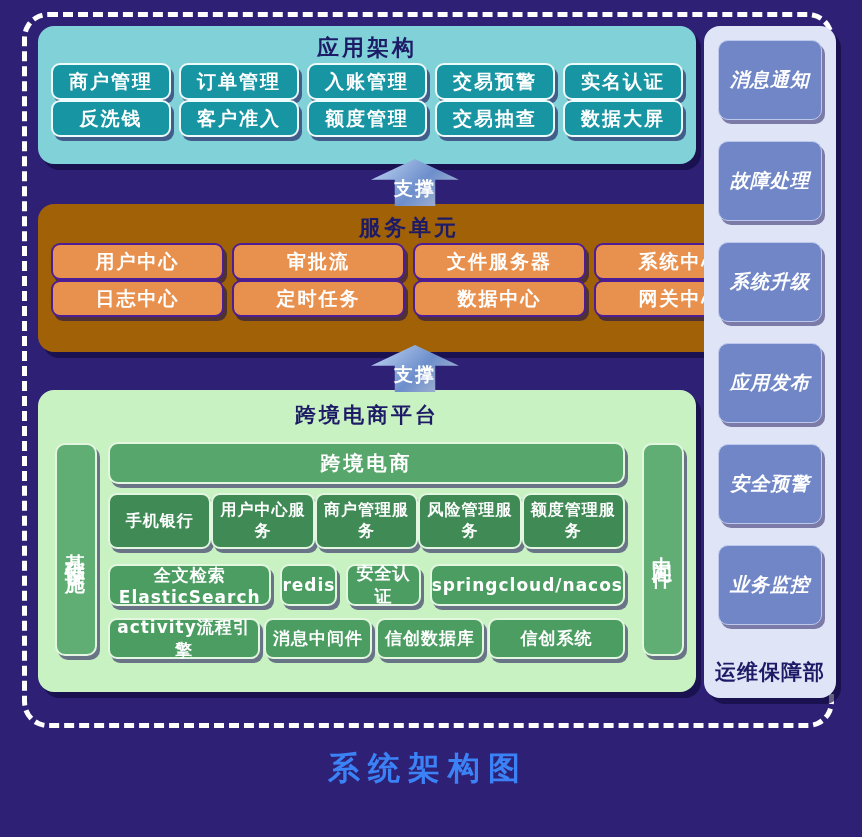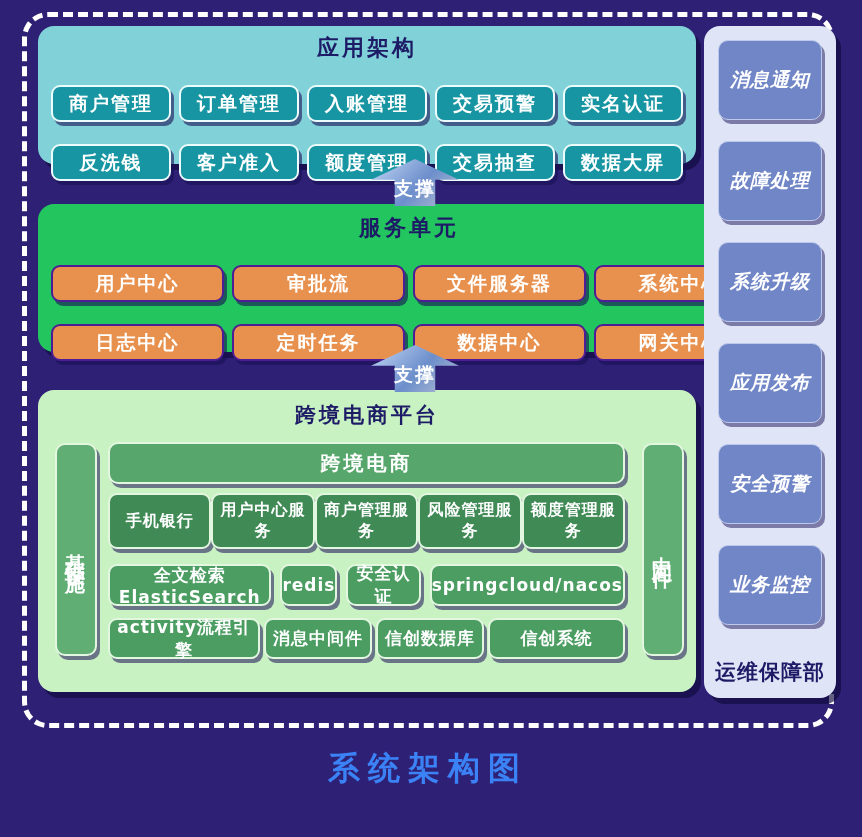--- a/index.html
+++ b/index.html
@@ -10,28 +10,28 @@
   .frame { position:absolute; left:22px; top:12px; width:812px; height:716px;
            border:5px dashed #ffffff; border-radius:26px; }
 
   .panel { position:absolute; border-radius:16px; box-shadow:5px 6px 0 rgba(16,9,62,.65); }
 
   .panel-title { text-align:center; color:#1d1b66; font-weight:bold; font-size:22px;
                  letter-spacing:3px; line-height:30px; }
 
   
   .panel-app { left:38px; top:26px; width:658px; height:138px; background:#80d2d8; padding:7px 13px 0; }
-  .btn-row { display:flex; gap:8px; margin-top:22px; }
+  .btn-row { display:flex; gap:8px; margin-top:0; }
   .btn { flex:1; height:37px; display:flex; align-items:center; justify-content:center;
          color:#fff; font-weight:bold; font-size:19px; letter-spacing:2px;
          border-radius:9px; box-shadow:3px 4px 0 rgba(25,15,85,.6); }
   .btn-teal   { background:#1795a2; border:2px solid #ecfbfb; }
 
   
-  .panel-svc { left:38px; top:204px; width:742px; height:148px; background:#22c55e; padding:9px 13px 0; }
+  .panel-svc { left:38px; top:204px; width:742px; height:148px; background:#a16207; padding:9px 13px 0; }
   .btn-orange { background:#e8914f; border:2px solid #4c1d95; }
 
   
   .arrow { position:absolute; left:371px; width:88px; height:47px; z-index:6; }
   .arrow-shape { width:100%; height:100%;
     clip-path:polygon(50% 0,100% 44%,73% 44%,73% 100%,27% 100%,27% 44%,0 44%);
     background:linear-gradient(135deg,#bdd2f2 5%,#6c8ecb 55%,#b9c1d2 100%); }
   .arrow-label { position:absolute; left:0; right:0; top:17px; text-align:center;
     color:#fff; font-weight:bold; font-size:19px; letter-spacing:2px; }
   .arrow-1 { top:159px; }
@@ -49,21 +49,21 @@
   .side-right { right:12px; }
   .plat-center { position:absolute; left:70px; top:52px; width:517px; }
   .bar-wide { height:42px; background:#57a66b; border-radius:10px; font-size:20px; letter-spacing:3px; }
   .svc-row  { display:flex; margin-top:9px; }
   .svc-row .gbox { flex:1; height:56px; background:#3f8a55; font-size:16px; line-height:1.3;
                    padding:2px 3px; letter-spacing:1px; }
   .mid-row { display:flex; gap:9px; margin-top:15px; }
   .mid-row .gbox, .infra-row .gbox { background:#4b9d62; height:42px; font-size:17px; letter-spacing:1px; }
   .infra-row { display:flex; gap:4px; margin-top:12px; }
   .infra-row .gbox { height:41px; }
-  .w-es    { width:190px; } .w-redis { width:62px; } .w-auth { width:86px;border-radius:10px; } .w-flex { flex:1; }
+  .w-es    { width:190px; } .w-redis { width:62px; } .w-auth { width:86px; } .w-flex { flex:1; }
   .w-act   { width:152px; } .w-mq    { width:108px; } .w-db  { width:108px; }
 
   
   .panel-ops { left:704px; top:26px; width:132px; height:672px; background:#dfe4f6;
                display:flex; flex-direction:column; align-items:center; padding:14px 0 12px; }
   .ops-btn { width:104px; height:80px; margin-bottom:21px; background:#7086c6;
              border:1px solid #bcc8ec; border-radius:10px;
              display:flex; align-items:center; justify-content:center;
              color:#fff; font-weight:bold; font-size:19px; letter-spacing:1px;
              box-shadow:3px 4px 0 rgba(25,15,85,.5);font-style:italic; }

